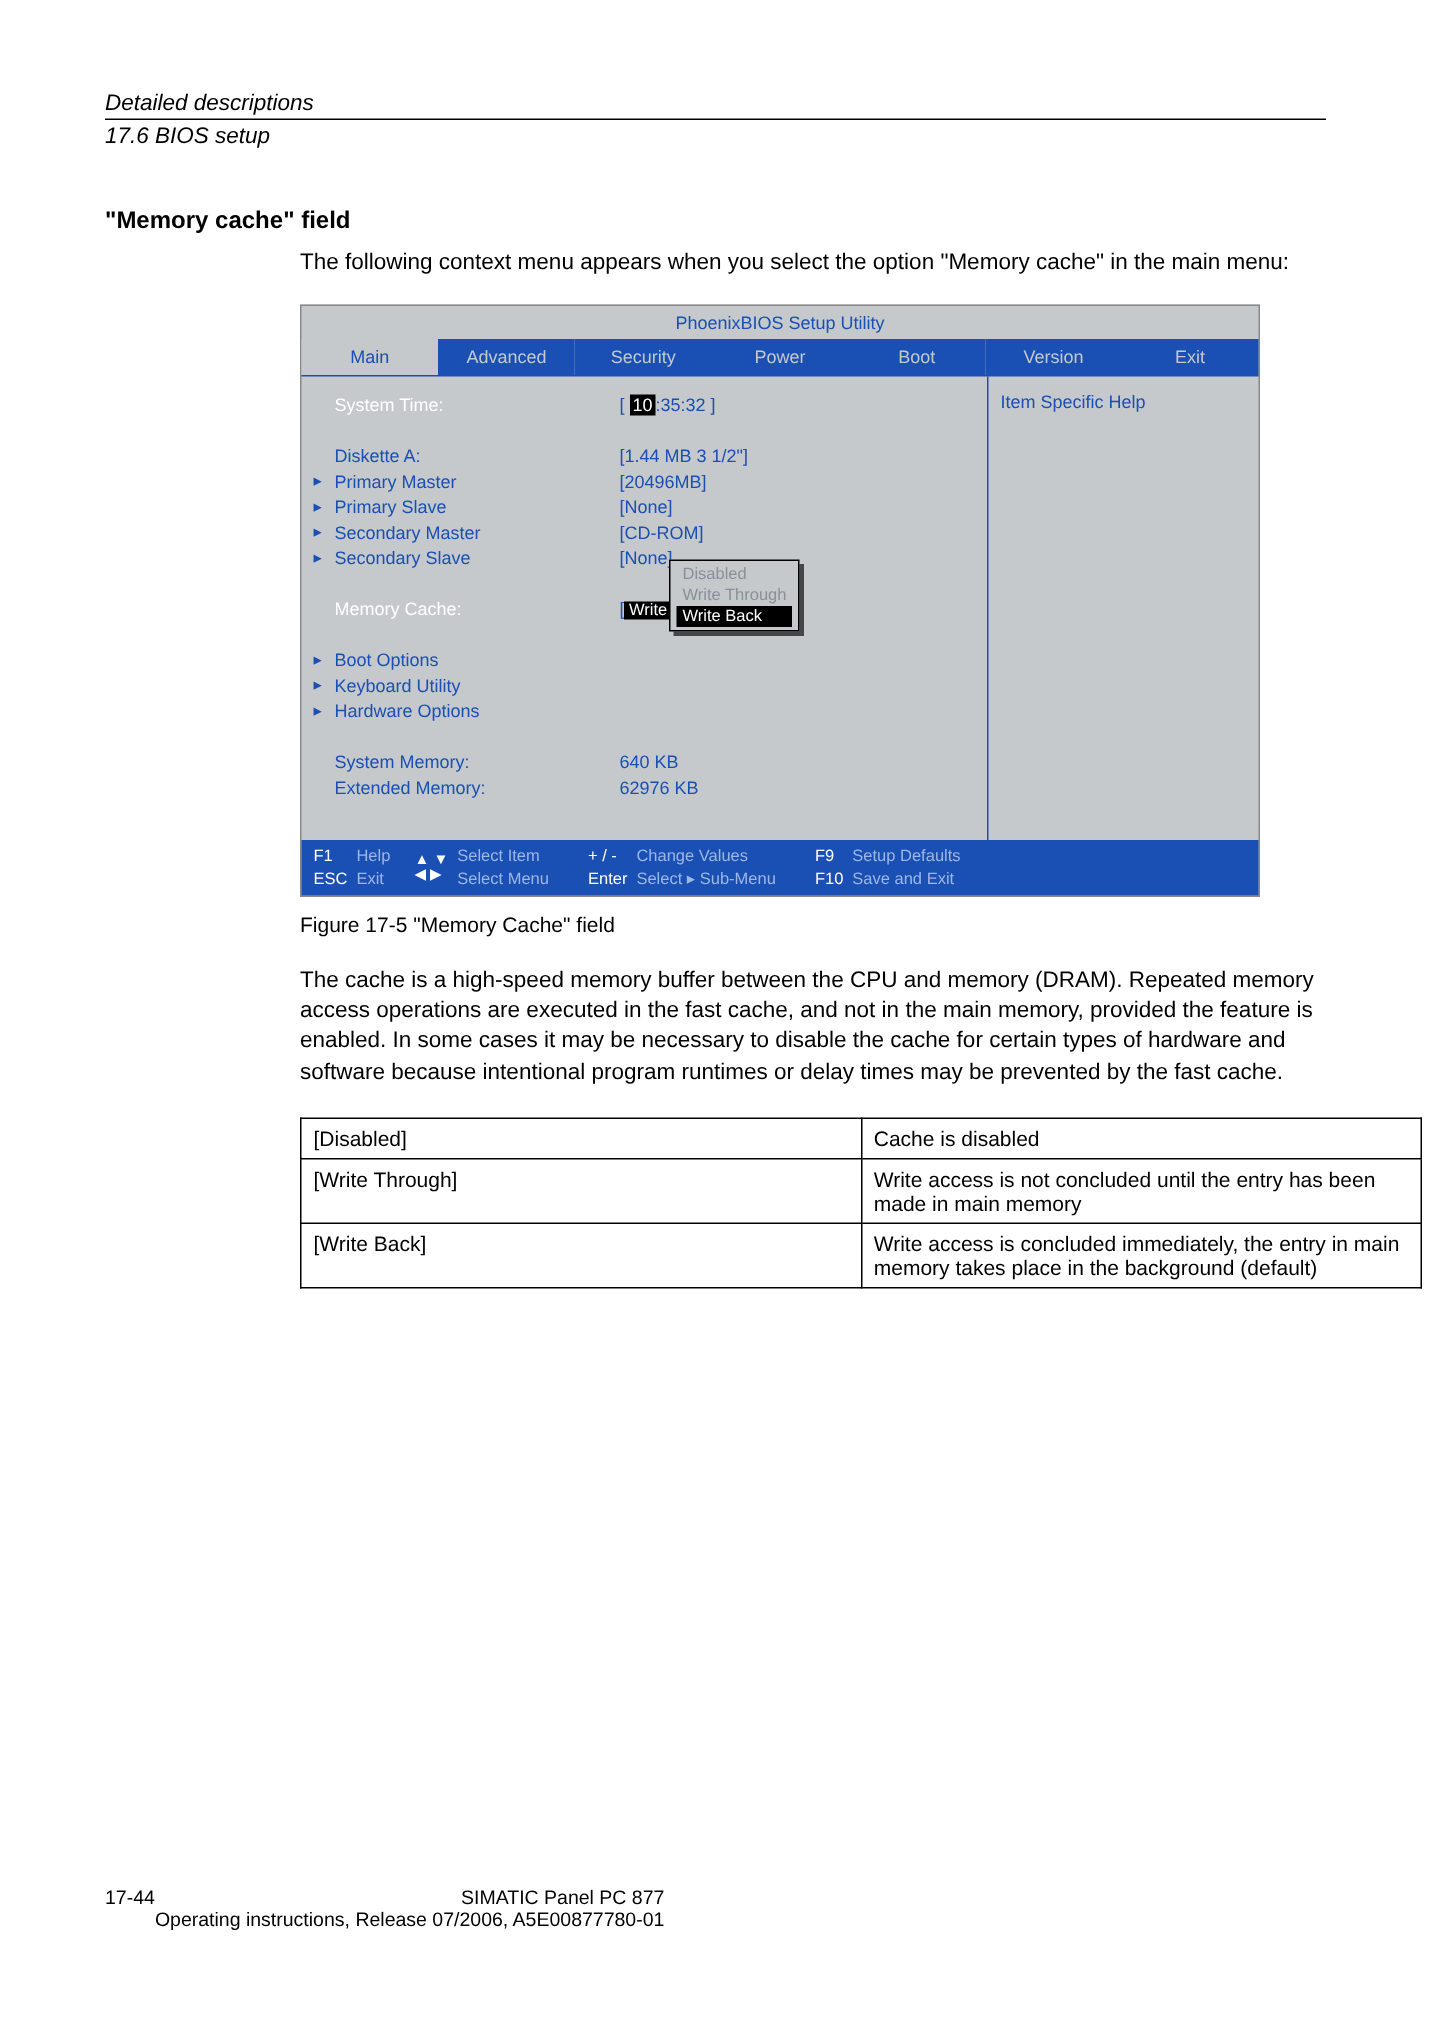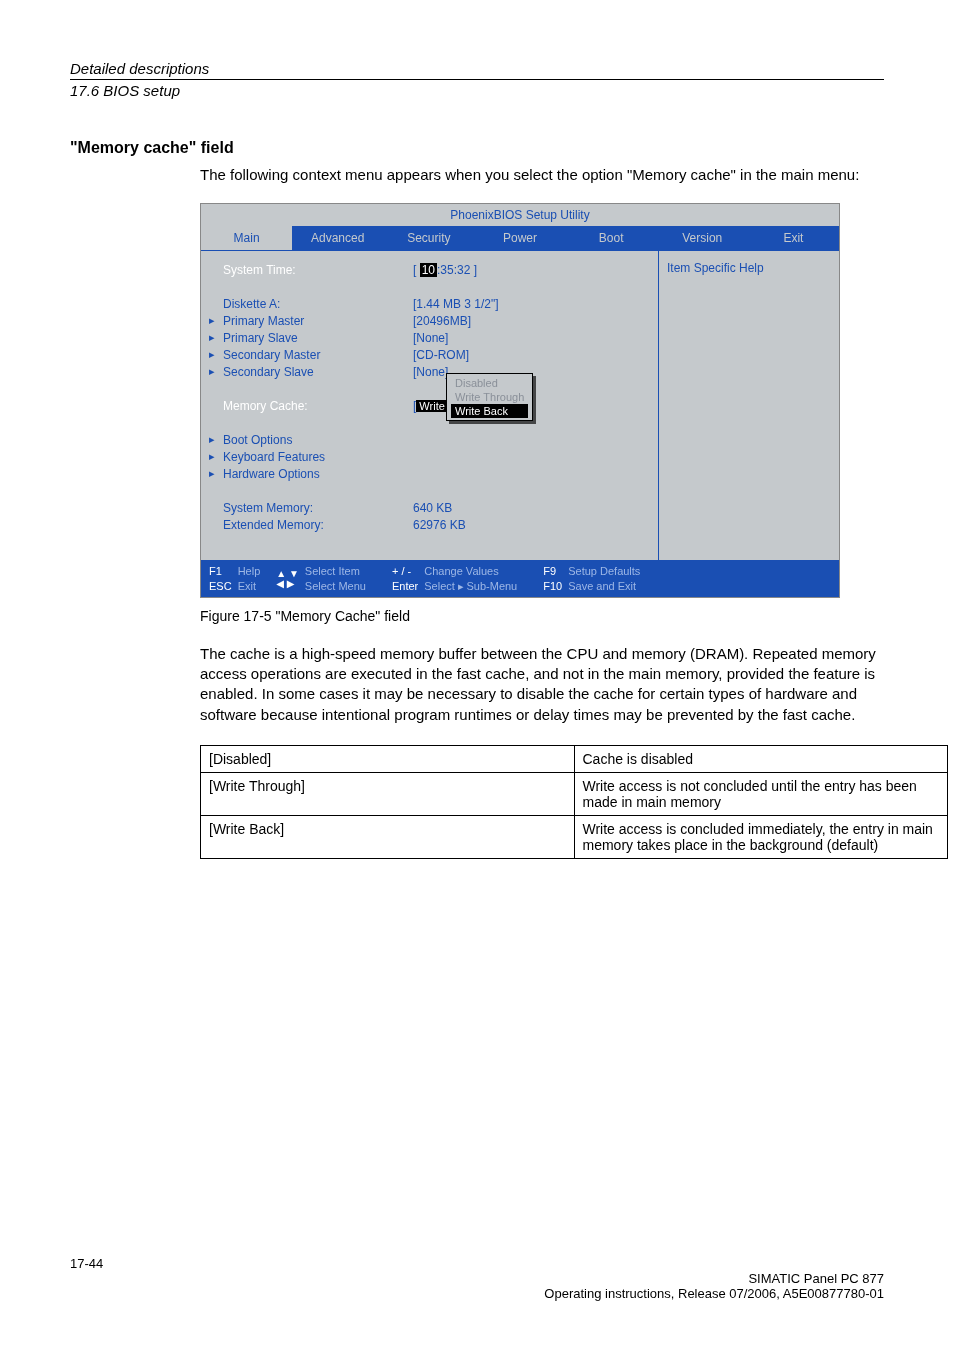--- a/index.html
+++ b/index.html
@@ -15,21 +15,21 @@
   .hdr-italic { font-style: italic; font-size: 15px; }
   .hdr-line { border-top: 1px solid #000; margin-top: 2px; }
   .hdr-sub { font-style: italic; font-size: 15px; margin-top: 2px; }
   .section-title { font-weight: bold; font-size: 16px; margin-top: 40px; }
   .body-text { font-size: 15px; margin-left: 130px; margin-top: 8px; line-height: 1.35; }
   .bios-wrap { margin-left: 130px; margin-top: 18px; width: 640px; }
   .bios-caption { font-size: 14px; margin-left: 130px; margin-top: 10px; }
   .after-para { font-size: 15px; margin-left: 130px; margin-top: 20px; line-height: 1.35; }
   table.opts { border-collapse: collapse; width: 748px; margin-left: 130px; margin-top: 20px; font-size: 14px; }
   table.opts td { border: 1px solid #000; padding: 5px 8px; vertical-align: top; }
-  .footer { position: absolute; bottom: 50px; left: 70px; right: 70px; display: flex; justify-content: space-between; font-size: 13px; flex-direction: column; }
+  .footer { position: absolute; bottom: 64px; left: 70px; right: 70px; display: flex; font-size: 13px; }
   .footer .right { text-align: right; }
 
   
   .bios {
     background: #c5c9cc;
     border: 1px solid #888;
     font-family: Arial, sans-serif;
     font-size: 12px;
     color: #1a4fb3;
   }
@@ -154,21 +154,21 @@
         </div>
 
         <div class="bios-row" style="height:10px"></div>
 
         <div class="bios-row">
           <span class="arrow">▸</span>
           <span class="bios-label">Boot Options</span>
         </div>
         <div class="bios-row">
           <span class="arrow">▸</span>
-          <span class="bios-label">Keyboard Features</span>
+          <span class="bios-label">Keyboard Utility</span>
         </div>
         <div class="bios-row">
           <span class="arrow">▸</span>
           <span class="bios-label">Hardware Options</span>
         </div>
 
         <div class="bios-row" style="height:14px"></div>
 
         <div class="bios-row">
           <span class="arrow hidden">▸</span>

